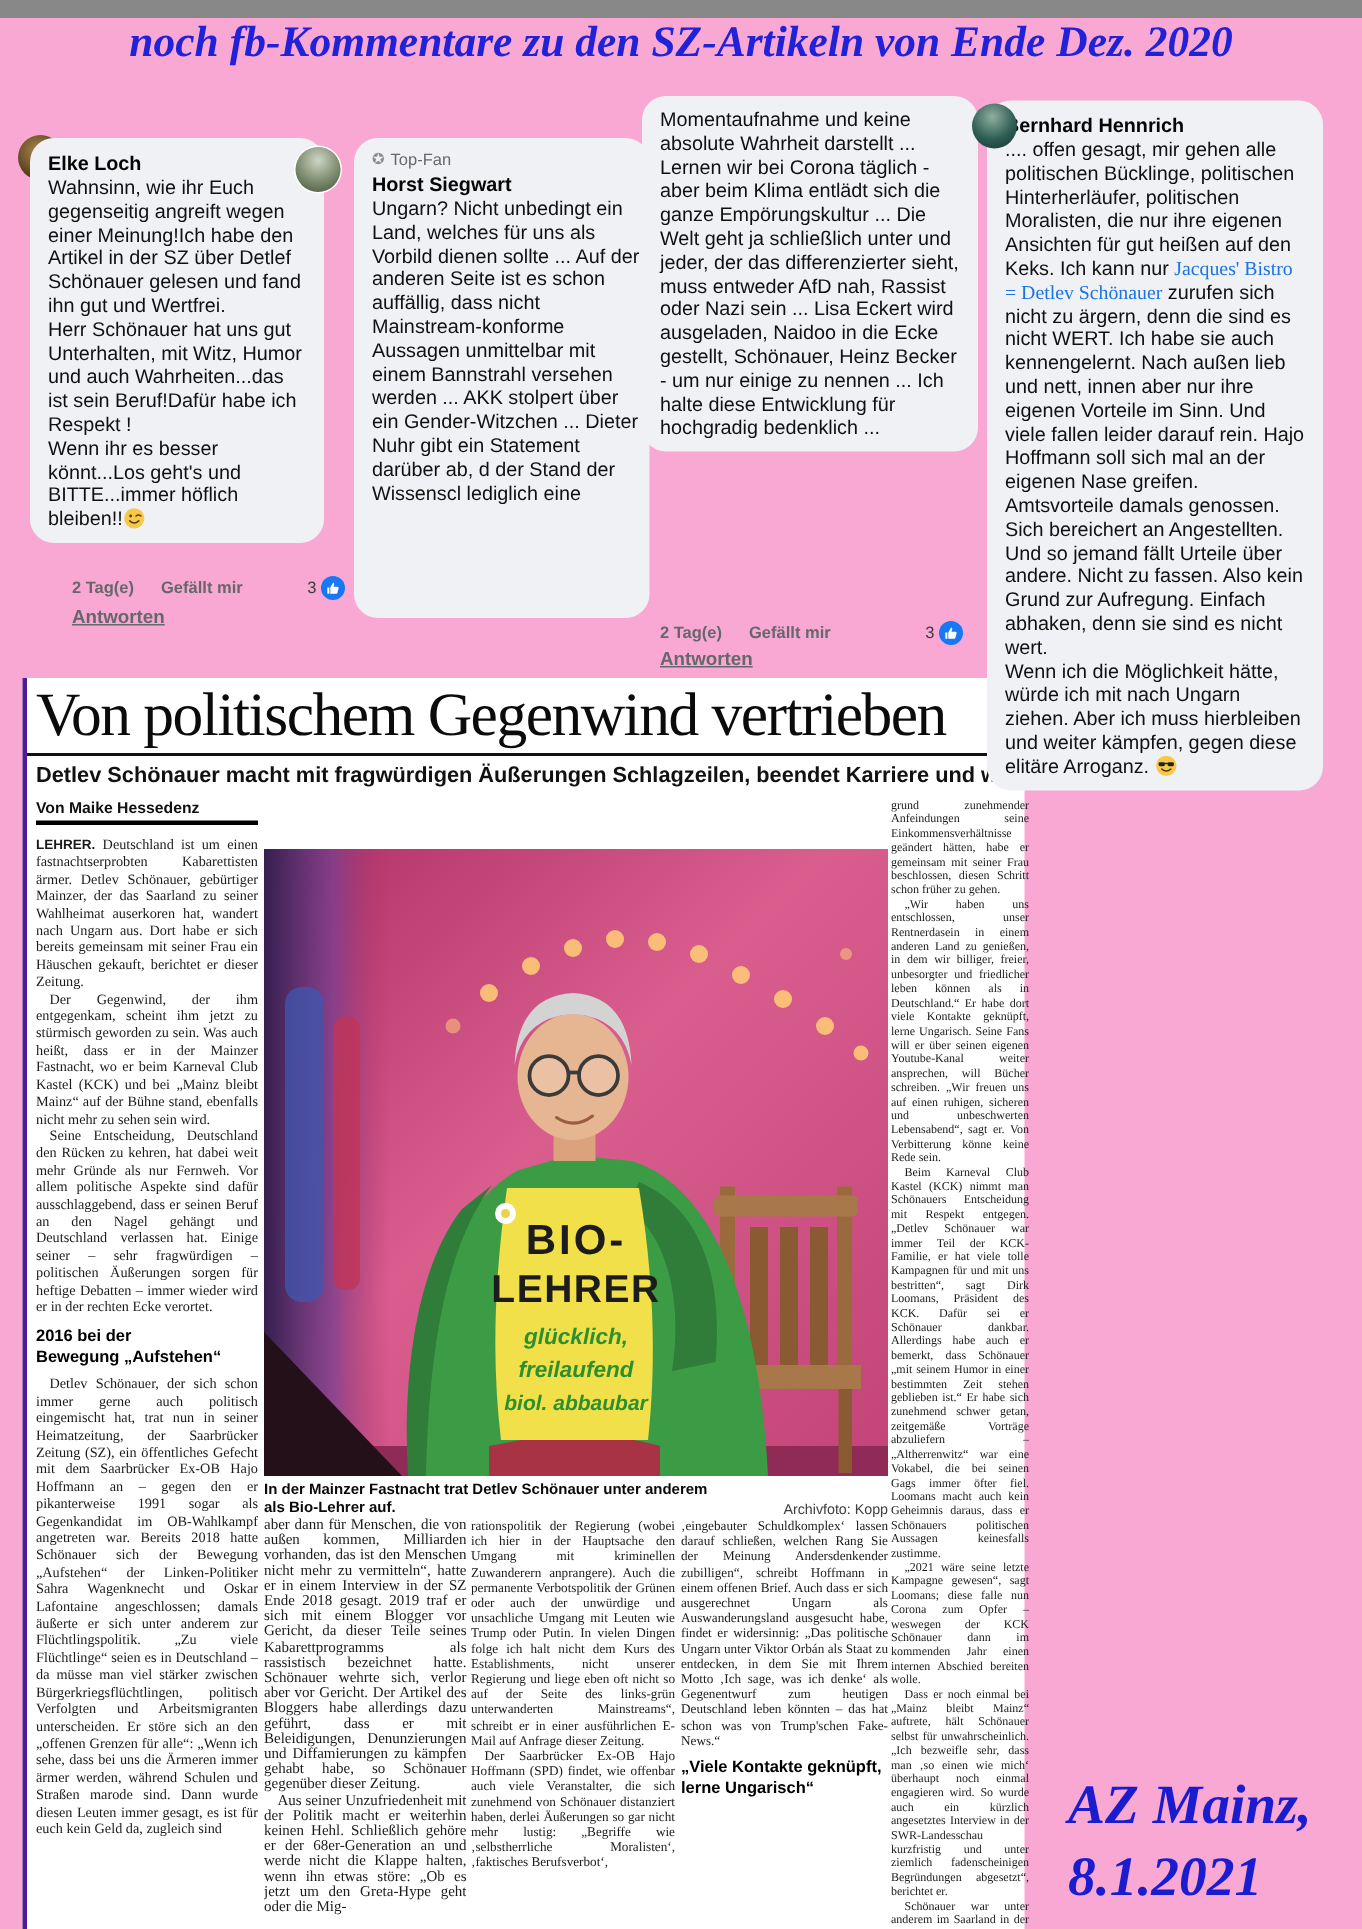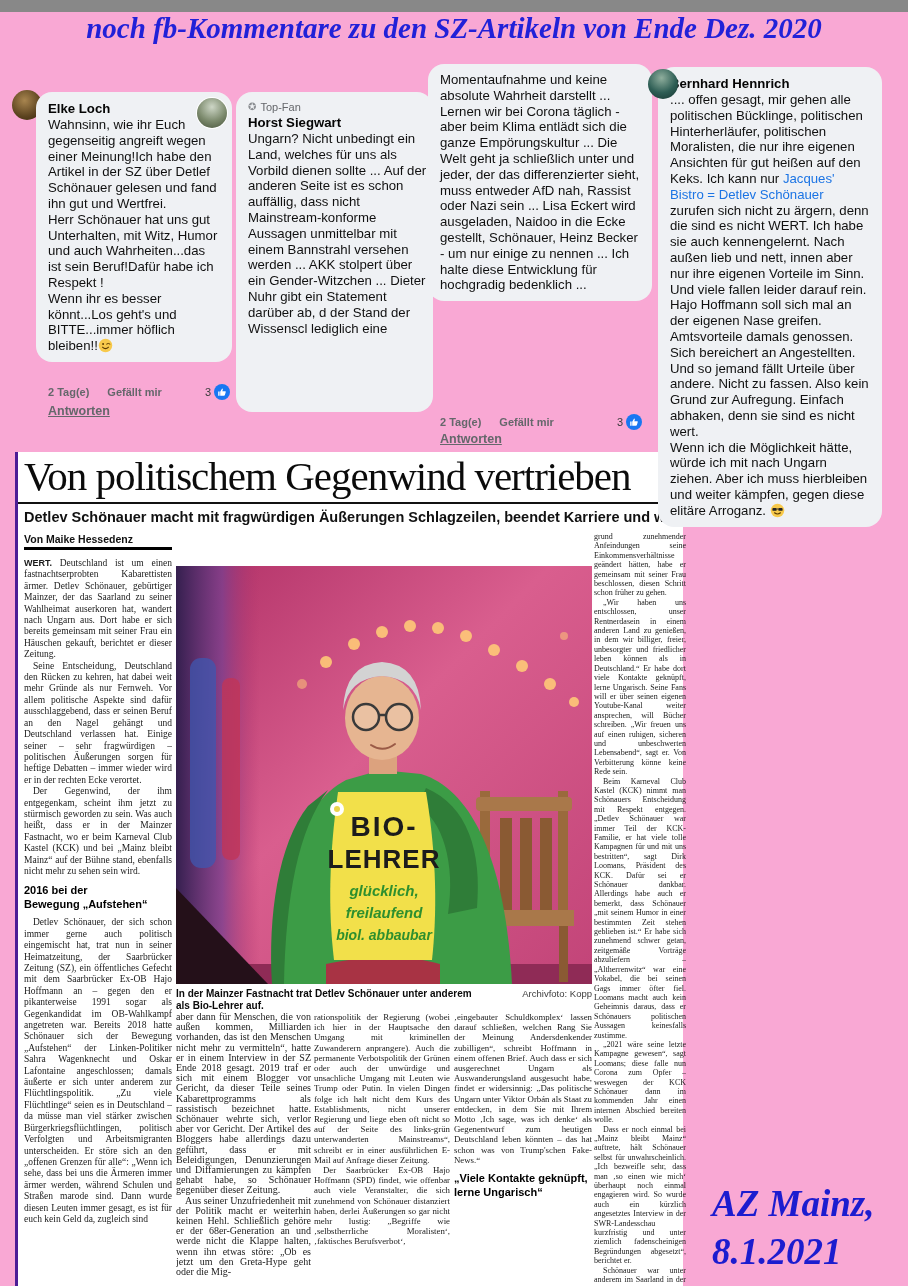--- a/index.html
+++ b/index.html
@@ -12,25 +12,25 @@
 
   
   .avatar { position:absolute; border-radius:50%; width:30px; height:30px; }
   .av-elke { left:12px; top:78px; background:radial-gradient(circle at 42% 35%, #a8854f, #5d4420 60%, #36250c); }
   .av-horst { left:197px; top:86px; z-index:6; background:radial-gradient(circle at 50% 30%, #cdd6c6, #7c8a6d 55%, #46523a); box-shadow:0 0 0 1px #fff; }
   .av-bernhard { left:648px; top:57px; z-index:6; background:radial-gradient(circle at 45% 30%, #8fae9d, #2e5e55 55%, #15332f); }
 
   .bubble { position:absolute; background:#eff1f4; border-radius:16px; padding:8px 12px; z-index:1; }
   .fb-name { font-weight:700; font-size:13.2px; color:#050505; line-height:17px; }
   .fb-text { font-size:13.2px; line-height:15.8px; color:#101010; white-space:pre-line; }
-  .fb-link { color:#1b74e4; text-decoration:none; cursor:pointer; }
+  .fb-link { color:#1b74e4; text-decoration:none; cursor:pointer;font-family:Liberation Serif, serif; }
   .tf-row { display:flex; align-items:center; gap:4px; font-size:11px; color:#65676b; line-height:14px; }
   .tf-ic { font-size:10px; color:#8a8d91; }
 
-  .bub-elke { left:36px; top:80px; width:196px; }
+  .bub-elke { left:20px; top:80px; width:196px; }
   .bub-horst { left:236px; top:80px; width:197px; height:320px; overflow:hidden; padding-right:2px; }
   .bub-cont { left:428px; top:52px; width:224px; z-index:2; }
   .bub-bern { left:658px; top:55px; width:224px; z-index:5; }
 
   .fb-footer { position:absolute; display:flex; align-items:center; font-size:11px; font-weight:700; color:#65676b; gap:18px;justify-content:center; }
   .fb-footer .cnt { margin-left:auto; display:flex; align-items:center; gap:3px; font-weight:400; color:#3a3b3c; }
   .fb-reply { position:absolute; font-size:12.5px; font-weight:700; color:#65676b;text-decoration:underline; }
   .f-elke { left:48px; top:372px; width:182px; }
   .r-elke { left:48px; top:392px; }
   .f-cont { left:440px; top:402px; width:202px; z-index:1; }
@@ -58,21 +58,21 @@
     margin:7px 0 6px; white-space:pre-line; text-indent:0; color:#000; }
   .col1 { left:6px; top:106px; width:148px; height:740px; font-size:9.5px; line-height:11.4px; }
   .colA { left:158px; top:560px; width:135px; height:286px; font-size:10px; line-height:10.2px; }
   .colB { left:296px; top:560px; width:136px; height:286px; font-size:8.8px; line-height:10.2px; }
   .colC { left:436px; top:560px; width:138px; height:286px; font-size:8.8px; line-height:10.2px; }
   .colD { left:576px; top:80px; width:92px; height:766px; font-size:8px; line-height:9.4px; }
 
   .photo-wrap { position:absolute; left:158px; top:114px; width:416px; height:418px; }
   .photo-wrap svg { display:block; width:100%; height:100%; }
   .caption { position:absolute; left:158px; top:536px; width:416px; display:flex;
-    justify-content:space-between; align-items:flex-start;gap:36px; }
+    justify-content:space-between; align-items:flex-end;gap:36px; }
   .cap-main { font:700 10px/12px "Liberation Sans", sans-serif; color:#0a0a0a; }
   .cap-credit { font:400 9.5px "Liberation Sans", sans-serif; color:#3d3d3d; margin-left:8px; white-space:nowrap; }
 
   
   .src-note { position:absolute; left:712px; top:1168px; z-index:3;
     font:italic 700 37px/48px "Liberation Serif", serif; color:#1c1ccf; white-space:pre-line; }
 </style>
 </head>
 <body>
 
@@ -145,23 +145,23 @@
   </div>
 
   <div class="article">
     <div class="headline">Von politischem Gegenwind vertrieben</div>
     <div class="rule1"></div>
     <div class="subhead">Detlev Schönauer macht mit fragwürdigen Äußerungen Schlagzeilen, beendet Karriere und wandert nach Ungarn aus</div>
     <div class="byline">Von Maike Hessedenz</div>
     <div class="byline-rule"></div>
 
     <div class="np col1">
-      <p class="ni"><span class="lead">WERT.</span> <span>Deutschland ist um einen fastnachtserprobten Kabarettisten ärmer. Detlev Schönauer, gebürtiger Mainzer, der das Saarland zu seiner Wahlheimat auserkoren hat, wandert nach Ungarn aus. Dort habe er sich bereits gemeinsam mit seiner Frau ein Häuschen gekauft, berichtet er dieser Zeitung.</span></p>
+      <p class="ni"><span class="lead">LEHRER.</span> <span>Deutschland ist um einen fastnachtserprobten Kabarettisten ärmer. Detlev Schönauer, gebürtiger Mainzer, der das Saarland zu seiner Wahlheimat auserkoren hat, wandert nach Ungarn aus. Dort habe er sich bereits gemeinsam mit seiner Frau ein Häuschen gekauft, berichtet er dieser Zeitung.</span></p>
+      <p>Der Gegenwind, der ihm entgegenkam, scheint ihm jetzt zu stürmisch geworden zu sein. Was auch heißt, dass er in der Mainzer Fastnacht, wo er beim Karneval Club Kastel (KCK) und bei „Mainz bleibt Mainz“ auf der Bühne stand, ebenfalls nicht mehr zu sehen sein wird.</p>
       <p>Seine Entscheidung, Deutschland den Rücken zu kehren, hat dabei weit mehr Gründe als nur Fernweh. Vor allem politische Aspekte sind dafür ausschlaggebend, dass er seinen Beruf an den Nagel gehängt und Deutschland verlassen hat. Einige seiner – sehr fragwürdigen – politischen Äußerungen sorgen für heftige Debatten – immer wieder wird er in der rechten Ecke verortet.</p>
-      <p>Der Gegenwind, der ihm entgegenkam, scheint ihm jetzt zu stürmisch geworden zu sein. Was auch heißt, dass er in der Mainzer Fastnacht, wo er beim Karneval Club Kastel (KCK) und bei „Mainz bleibt Mainz“ auf der Bühne stand, ebenfalls nicht mehr zu sehen sein wird.</p>
       <div class="np-sub">2016 bei der
 Bewegung „Aufstehen“</div>
       <p>Detlev Schönauer, der sich schon immer gerne auch politisch eingemischt hat, trat nun in seiner Heimatzeitung, der Saarbrücker Zeitung (SZ), ein öffentliches Gefecht mit dem Saarbrücker Ex-OB Hajo Hoffmann an – gegen den er pikanterweise 1991 sogar als Gegenkandidat im OB-Wahlkampf angetreten war. Bereits 2018 hatte Schönauer sich der Bewegung „Aufstehen“ der Linken-Politiker Sahra Wagenknecht und Oskar Lafontaine angeschlossen; damals äußerte er sich unter anderem zur Flüchtlingspolitik. „Zu viele Flüchtlinge“ seien es in Deutschland – da müsse man viel stärker zwischen Bürgerkriegsflüchtlingen, politisch Verfolgten und Arbeitsmigranten unterscheiden. Er störe sich an den „offenen Grenzen für alle“: „Wenn ich sehe, dass bei uns die Ärmeren immer ärmer werden, während Schulen und Straßen marode sind. Dann wurde diesen Leuten immer gesagt, es ist für euch kein Geld da, zugleich sind</p>
     </div>
 
     <div class="photo-wrap">
       <svg viewBox="0 0 416 418" preserveAspectRatio="none">
         <defs>
           <linearGradient id="bgG" x1="0" y1="0" x2="1" y2="1">
             <stop offset="0" stop-color="#b03066"></stop>

